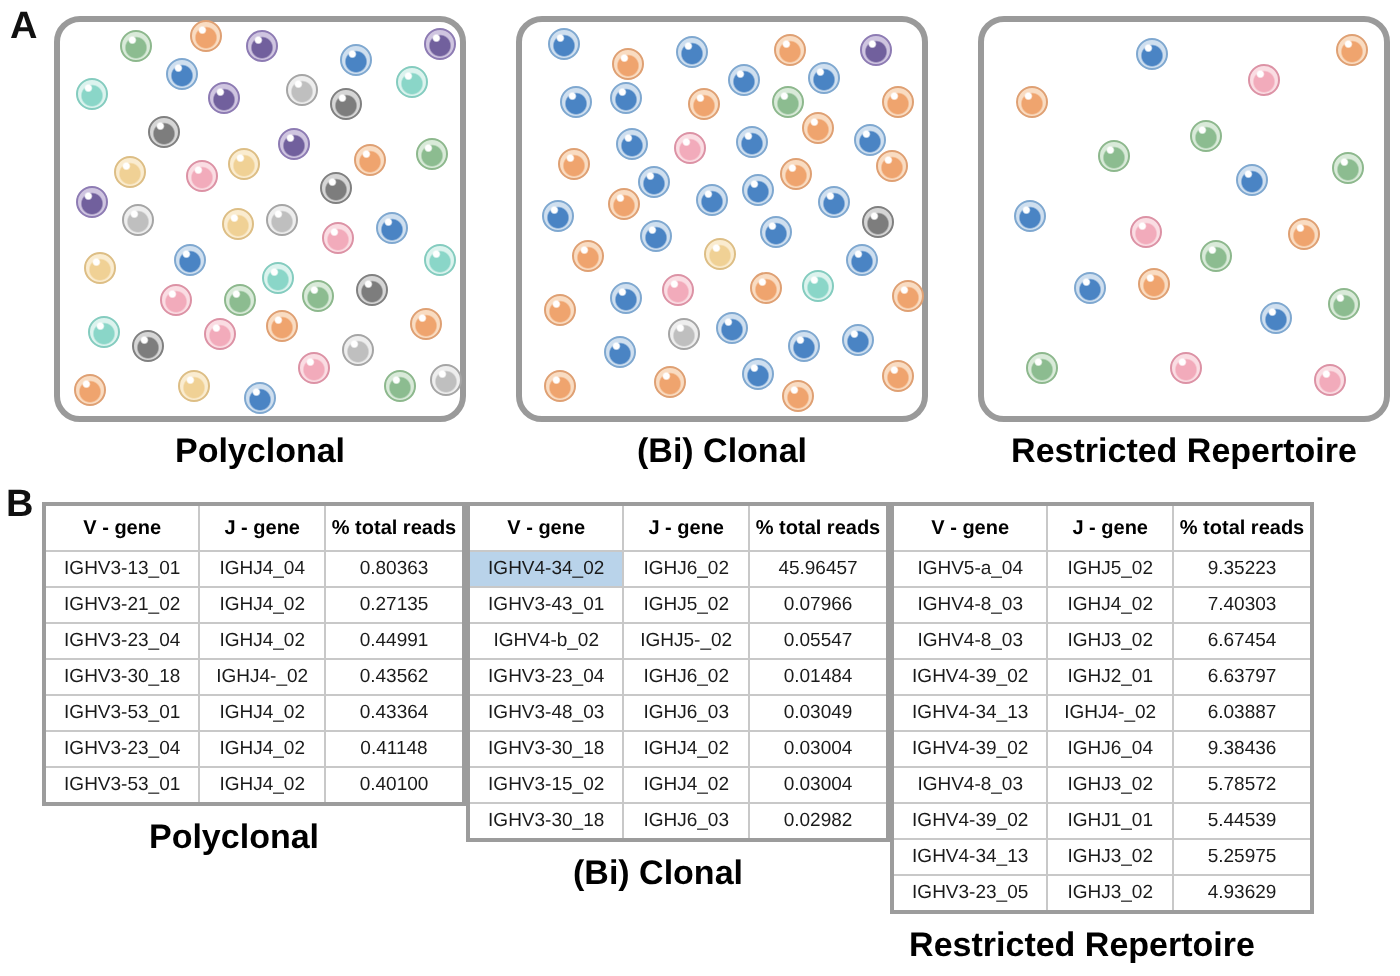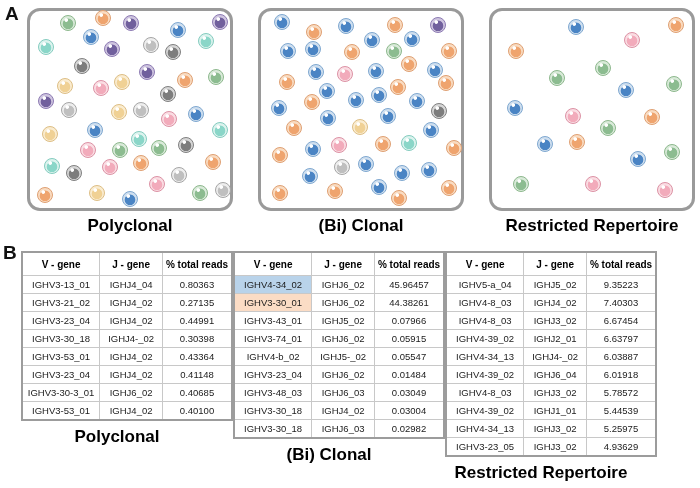--- a/index.html
+++ b/index.html
@@ -209,36 +209,31 @@
             <td>0.27135</td>
           </tr>
           <tr>
             <td>IGHV3-23_04</td>
             <td>IGHJ4_02</td>
             <td>0.44991</td>
           </tr>
           <tr>
             <td>IGHV3-30_18</td>
             <td>IGHJ4-_02</td>
-            <td>0.30398</td>
+            <td>0.43562</td>
           </tr>
           <tr>
             <td>IGHV3-53_01</td>
             <td>IGHJ4_02</td>
             <td>0.43364</td>
           </tr>
           <tr>
             <td>IGHV3-23_04</td>
             <td>IGHJ4_02</td>
             <td>0.41148</td>
-          </tr>
-          <tr>
-            <td>IGHV3-30-3_01</td>
-            <td>IGHJ6_02</td>
-            <td>0.40685</td>
           </tr>
           <tr>
             <td>IGHV3-53_01</td>
             <td>IGHJ4_02</td>
             <td>0.40100</td>
           </tr>
         </tbody>
       </table>
     <figcaption>Polyclonal</figcaption>
   </figure>
@@ -251,55 +246,50 @@
             <th>% total reads</th>
           </tr>
         </thead>
         <tbody>
           <tr>
             <td style="background: rgb(185, 211, 234);">IGHV4-34_02</td>
             <td>IGHJ6_02</td>
             <td>45.96457</td>
           </tr>
           <tr>
-            <td style="background: rgb(251, 220, 197);">IGHV3-30_01</td>
-            <td>IGHJ6_02</td>
-            <td>44.38261</td>
-          </tr>
-          <tr>
             <td>IGHV3-43_01</td>
             <td>IGHJ5_02</td>
             <td>0.07966</td>
           </tr>
           <tr>
-            <td>IGHV3-74_01</td>
-            <td>IGHJ6_02</td>
-            <td>0.05915</td>
-          </tr>
-          <tr>
             <td>IGHV4-b_02</td>
             <td>IGHJ5-_02</td>
             <td>0.05547</td>
           </tr>
           <tr>
             <td>IGHV3-23_04</td>
             <td>IGHJ6_02</td>
             <td>0.01484</td>
           </tr>
           <tr>
             <td>IGHV3-48_03</td>
             <td>IGHJ6_03</td>
             <td>0.03049</td>
           </tr>
           <tr>
             <td>IGHV3-30_18</td>
             <td>IGHJ4_02</td>
             <td>0.03004</td>
           </tr>
           <tr>
+            <td>IGHV3-15_02</td>
+            <td>IGHJ4_02</td>
+            <td>0.03004</td>
+          </tr>
+          <tr>
             <td>IGHV3-30_18</td>
             <td>IGHJ6_03</td>
             <td>0.02982</td>
           </tr>
         </tbody>
       </table>
     <figcaption>(Bi) Clonal</figcaption>
   </figure>
   <figure class="gene-table-fig">
     <table class="gene-table">
@@ -332,21 +322,21 @@
             <td>6.63797</td>
           </tr>
           <tr>
             <td>IGHV4-34_13</td>
             <td>IGHJ4-_02</td>
             <td>6.03887</td>
           </tr>
           <tr>
             <td>IGHV4-39_02</td>
             <td>IGHJ6_04</td>
-            <td>6.01918</td>
+            <td>9.38436</td>
           </tr>
           <tr>
             <td>IGHV4-8_03</td>
             <td>IGHJ3_02</td>
             <td>5.78572</td>
           </tr>
           <tr>
             <td>IGHV4-39_02</td>
             <td>IGHJ1_01</td>
             <td>5.44539</td>

